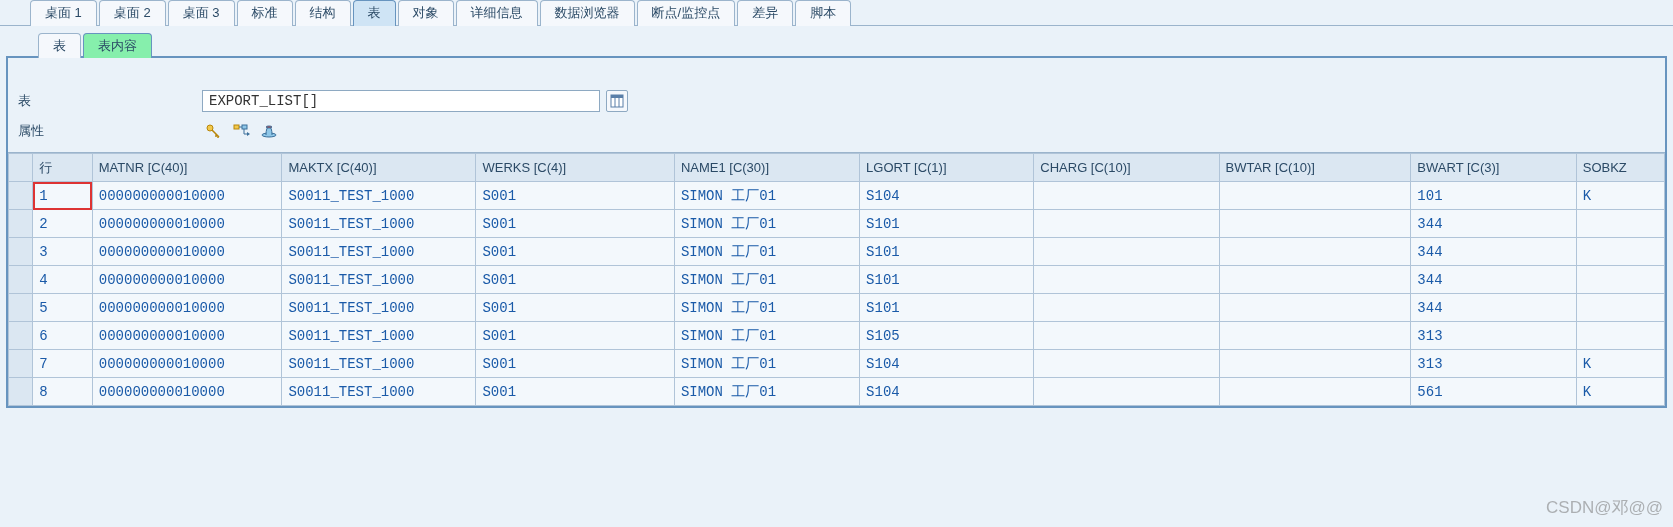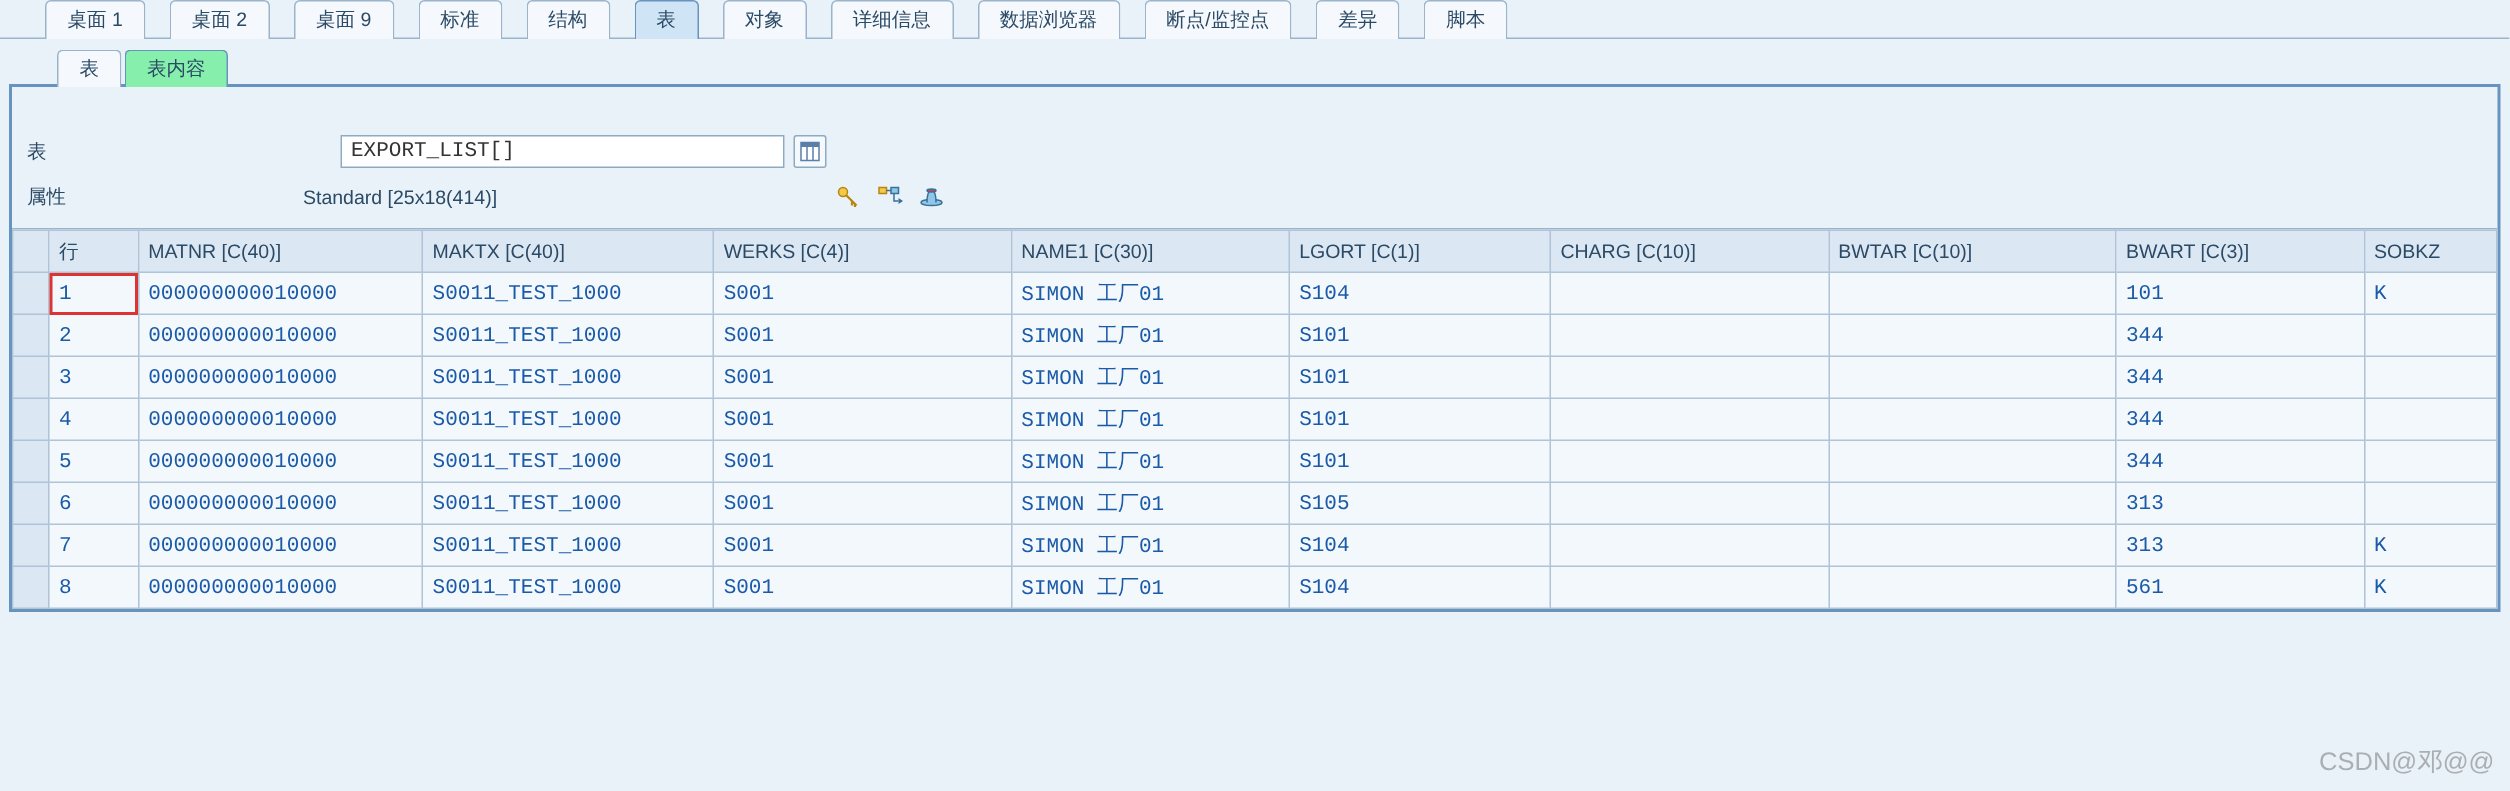--- a/index.html
+++ b/index.html
@@ -11,21 +11,21 @@
     width: 1673px;
   }
   
   .tab-strip {
     display: flex;
     align-items: flex-end;
     height: 26px;
     background: #eaf2f9;
     border-bottom: 1px solid #9bb4cc;
     padding-left: 30px;
-    gap: 16px;
+    gap: 2px;
   }
   .tab-strip .tab {
     background: #f5f8fc;
     border: 1px solid #9bb4cc;
     border-bottom: none;
     border-radius: 4px 4px 0 0;
     padding: 3px 14px 4px;
     font-size: 13px;
     color: #2b4a66;
     cursor: pointer;
@@ -84,21 +84,21 @@
   }
   .form-input {
     font-family: "Courier New", monospace;
     font-size: 14px;
     border: 1px solid #8ea9c2;
     background: #fff;
     height: 22px;
     padding: 2px 6px;
     color: #333;
   }
-  .form-input.table-name { width: 296px; margin-left: 25px; }
+  .form-input.table-name { width: 398px; }
   .form-input.insert-col { width: 240px; }
   .form-static {
     font-size: 13px;
     color: #2b4a66;
     width: 346px;
   }
   .icon-btn {
     width: 22px;
     height: 22px;
     border: 1px solid #8ea9c2;
@@ -190,21 +190,21 @@
     color: rgba(120,120,120,0.55);
     pointer-events: none;
   }
 </style>
 </head>
 <body>
 
 <div class="tab-strip" id="top-tabs">
     <div class="tab">桌面 1</div>
     <div class="tab">桌面 2</div>
-    <div class="tab">桌面 9</div>
+    <div class="tab">桌面 3</div>
     <div class="tab">标准</div>
     <div class="tab">结构</div>
     <div class="tab active">表</div>
     <div class="tab">对象</div>
     <div class="tab">详细信息</div>
     <div class="tab">数据浏览器</div>
     <div class="tab">断点/监控点</div>
     <div class="tab">差异</div>
     <div class="tab">脚本</div>
   </div>
@@ -226,21 +226,20 @@
             <rect x="1" y="1" width="12" height="12" fill="#fff" stroke="#5a7fa8"></rect>
             <rect x="1" y="1" width="12" height="3" fill="#5a7fa8"></rect>
             <line x1="5" y1="4" x2="5" y2="13" stroke="#5a7fa8"></line>
             <line x1="9" y1="4" x2="9" y2="13" stroke="#5a7fa8"></line>
           </svg>
       </span>
     </div>
 
     <div class="form-row">
       <div class="form-label">属性</div>
-      <div class="form-static">Standard [25x18(414)]</div>
       <span class="icon-btn" style="border:none;background:transparent;">
         <svg width="18" height="18" viewBox="0 0 18 18">
             <circle cx="6" cy="6" r="3" fill="#f2c94c" stroke="#b8860b"></circle>
             <path d="M8 8 L15 15 M12 12 L12 15 M14 14 L14 16" stroke="#b8860b" stroke-width="1.5" fill="none"></path>
           </svg>
       </span>
       <span class="icon-btn" style="border:none;background:transparent;">
         <svg width="18" height="18" viewBox="0 0 18 18">
             <rect x="2" y="3" width="5" height="4" fill="#f2c94c" stroke="#b8860b"></rect>
             <rect x="10" y="3" width="5" height="4" fill="#8fc7e8" stroke="#3a6f9a"></rect>

